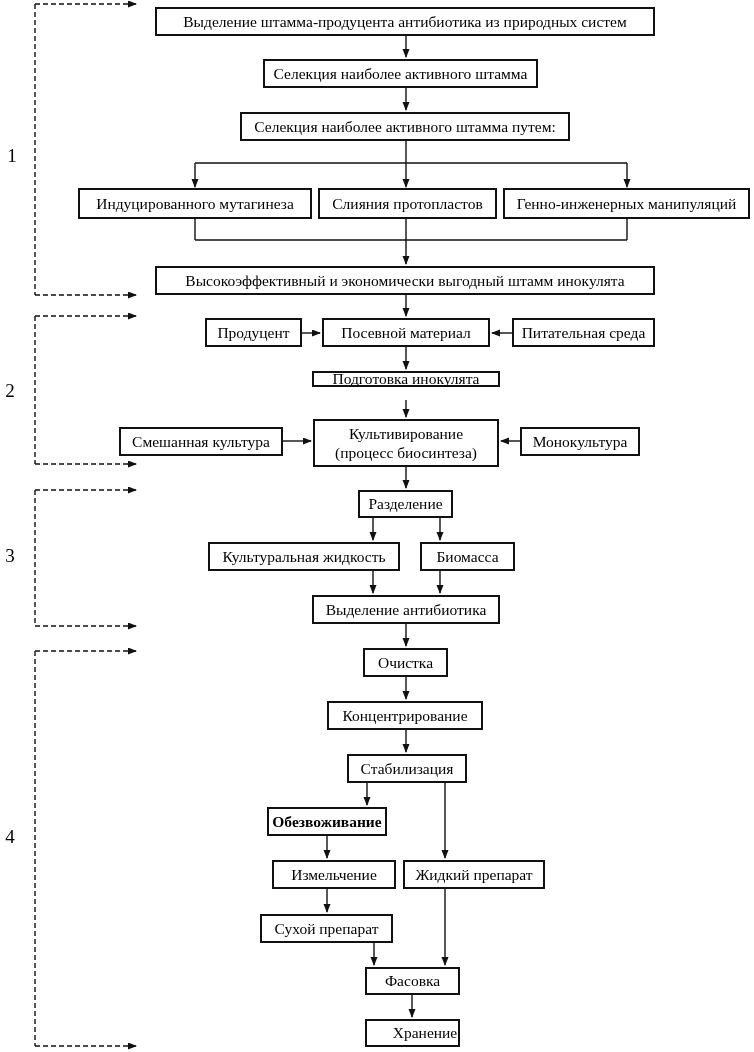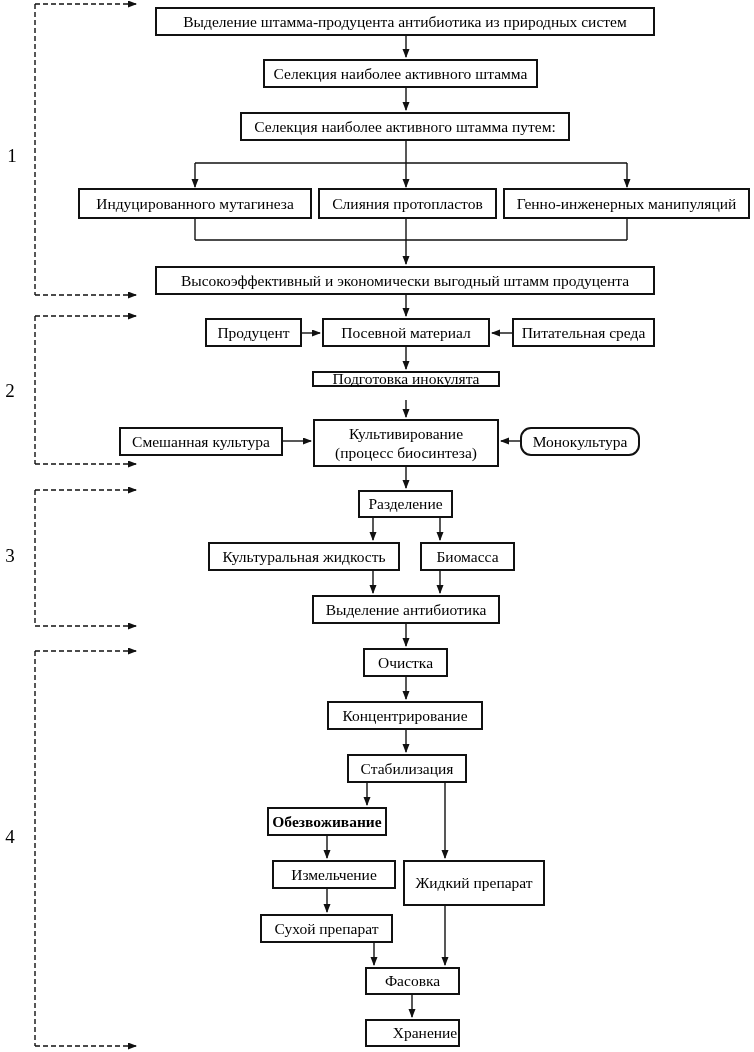--- a/index.html
+++ b/index.html
@@ -112,35 +112,35 @@
   <div class="stage-num" style="left:1px; top:381px;">2</div>
   <div class="stage-num" style="left:1px; top:546px;">3</div>
   <div class="stage-num" style="left:1px; top:827px;">4</div>
 
   <div class="node" style="left:155px; top:7px;   width:500px; height:29px;">Выделение штамма-продуцента антибиотика из природных систем</div>
   <div class="node" style="left:240px; top:112px; width:330px; height:29px;">Селекция наиболее активного штамма путем:</div>
   <div class="node" style="left:263px; top:59px;  width:275px; height:29px;">Селекция наиболее активного штамма</div>
   <div class="node" style="left:78px;  top:188px; width:234px; height:31px;">Индуцированного мутагинеза</div>
   <div class="node" style="left:318px; top:188px; width:179px; height:31px;">Слияния протопластов</div>
   <div class="node" style="left:503px; top:188px; width:247px; height:31px;">Генно-инженерных манипуляций</div>
-  <div class="node" style="left:155px; top:266px; width:500px; height:29px;">Высокоэффективный и экономически выгодный штамм продуцента</div>
+  <div class="node" style="left:155px; top:266px; width:500px; height:29px;">Высокоэффективный и экономически выгодный штамм инокулята</div>
   <div class="node" style="left:205px; top:318px; width:97px;  height:29px;">Продуцент</div>
   <div class="node" style="left:322px; top:318px; width:168px; height:29px;">Посевной материал</div>
   <div class="node" style="left:512px; top:318px; width:143px; height:29px;">Питательная среда</div>
   <div class="node" style="left:312px; top:371px; width:188px; height:16px;">Подготовка инокулята</div>
   <div class="node" style="left:119px; top:427px; width:164px; height:29px;">Смешанная культура</div>
   <div class="node" style="left:313px; top:419px; width:186px; height:48px;">Культивирование (процесс биосинтеза)</div>
-  <div class="node" style="left:520px; top:427px; width:120px; height:29px;border-radius:11px;">Монокультура</div>
+  <div class="node" style="left:520px; top:427px; width:120px; height:29px;">Монокультура</div>
   <div class="node" style="left:358px; top:490px; width:95px;  height:28px;">Разделение</div>
   <div class="node" style="left:208px; top:542px; width:192px; height:29px;">Культуральная жидкость</div>
   <div class="node" style="left:420px; top:542px; width:95px;  height:29px;">Биомасса</div>
   <div class="node" style="left:312px; top:595px; width:188px; height:29px;">Выделение антибиотика</div>
   <div class="node" style="left:363px; top:648px; width:85px;  height:29px;">Очистка</div>
   <div class="node" style="left:327px; top:701px; width:156px; height:29px;">Концентрирование</div>
   <div class="node" style="left:347px; top:754px; width:120px; height:29px;">Стабилизация</div>
   <div class="node" style="left:267px; top:807px; width:120px; height:29px;font-weight:bold;">Обезвоживание</div>
   <div class="node" style="left:272px; top:860px; width:124px; height:29px;">Измельчение</div>
-  <div class="node" style="left:403px; top:860px; width:142px; height:46px;">Жидкий препарат</div>
+  <div class="node" style="left:403px; top:860px; width:142px; height:29px;">Жидкий препарат</div>
   <div class="node" style="left:260px; top:914px; width:133px; height:29px;">Сухой препарат</div>
   <div class="node" style="left:365px; top:967px; width:95px;  height:28px;">Фасовка</div>
   <div class="node" style="left:365px; top:1019px; width:95px; height:28px;padding-left:28px;">Хранение</div>
 
 </div>
 
 </body></html>

